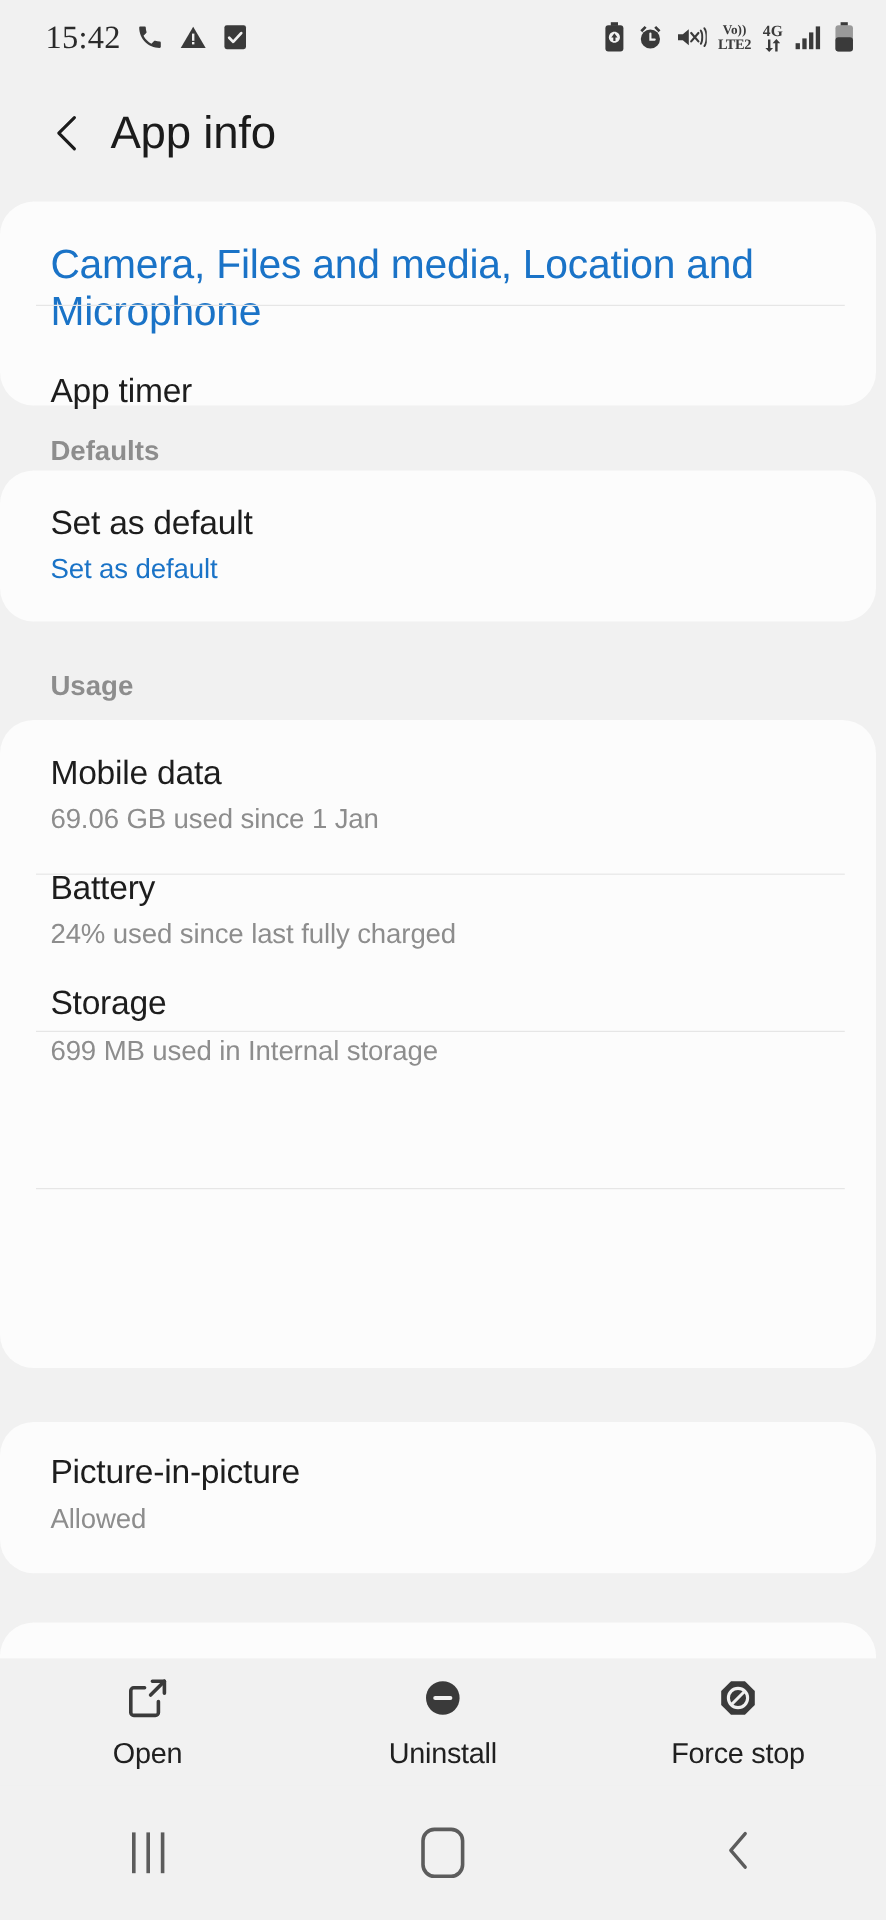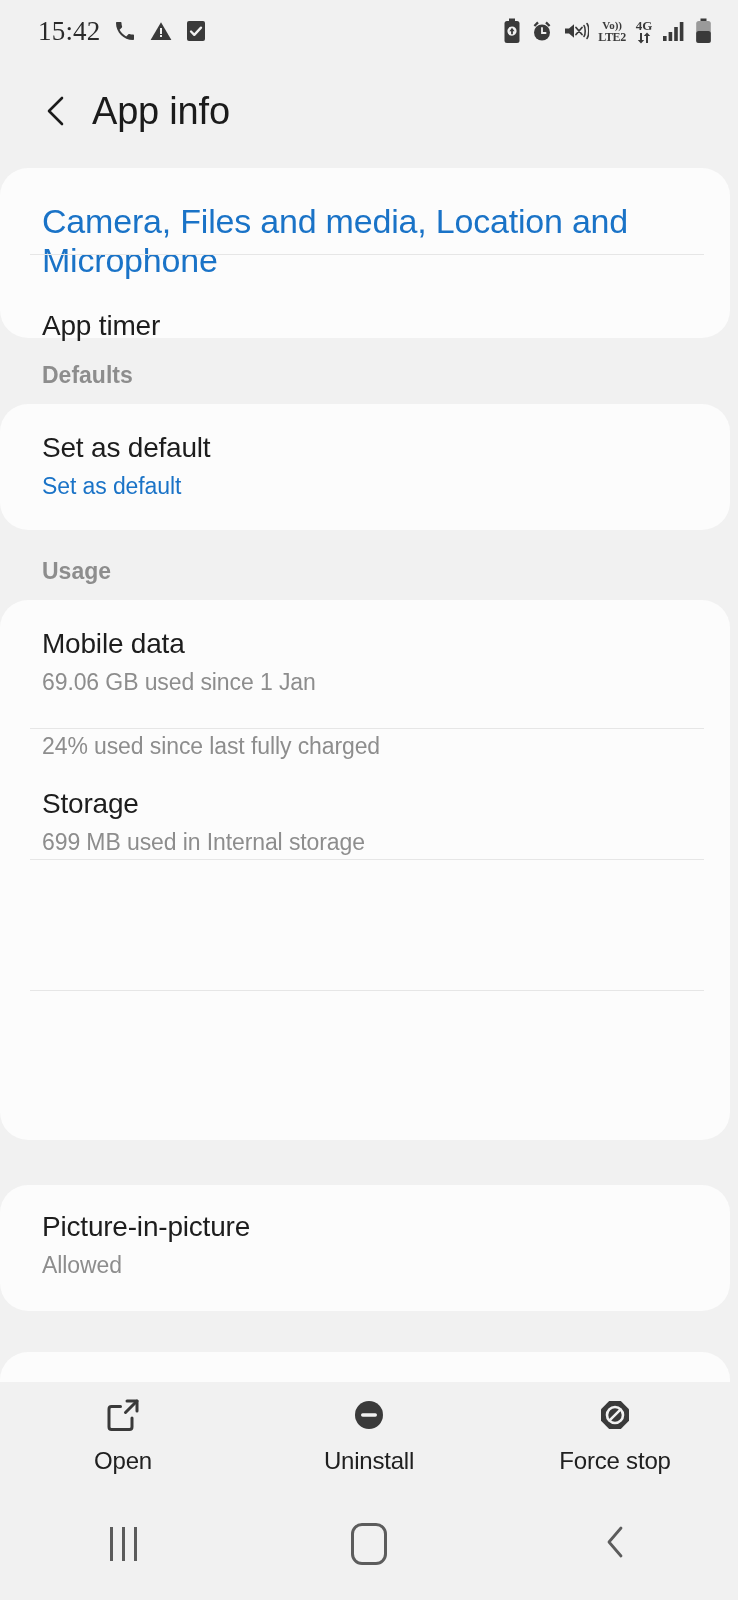--- a/index.html
+++ b/index.html
@@ -56,21 +56,21 @@
   .row-sub.blue { color:#1a73c7; }
   .divider {
     position:absolute; left:30px; right:26px; height:1px; background:#E6E6E6;
   }
   .section-label {
     position:absolute; left:42px; font-size:23px; color:#8d8d8d; font-weight:bold;
   }
 
   
   #card-perm { top:168px; height:170px; }
-  #card-defaults { top:404px; height:126px; }
+  #card-defaults { top:392px; height:126px; }
   #card-usage { top:600px; height:540px; }
   #card-pip { top:1185px; height:126px; }
   #card-store { top:1352px; height:120px; }
 
   
   .actionbar {
     position:absolute; left:0; bottom:112px; width:738px; height:106px;
     background:#F1F1F1; display:flex; align-items:center;
   }
   .action {
@@ -199,20 +199,21 @@
   <div class="section-label" style="top:558px;">Usage</div>
   <div class="card" id="card-usage">
 
     <div class="row" style="padding-top:28px;">
       <div class="row-title">Mobile data</div>
       <div class="row-sub">69.06 GB used since 1 Jan</div>
     </div>
     <div class="divider" style="top:128px;"></div>
 
     <div class="row" style="padding-top:28px;">
+      <div class="row-title">Battery</div>
       <div class="row-sub">24% used since last fully charged</div>
     </div>
     <div class="divider" style="top:259px;"></div>
 
     <div class="row" style="padding-top:28px;">
       <div class="row-title">Storage</div>
       <div class="row-sub">699 MB used in Internal storage</div>
     </div>
     <div class="divider" style="top:390px;"></div>
 

